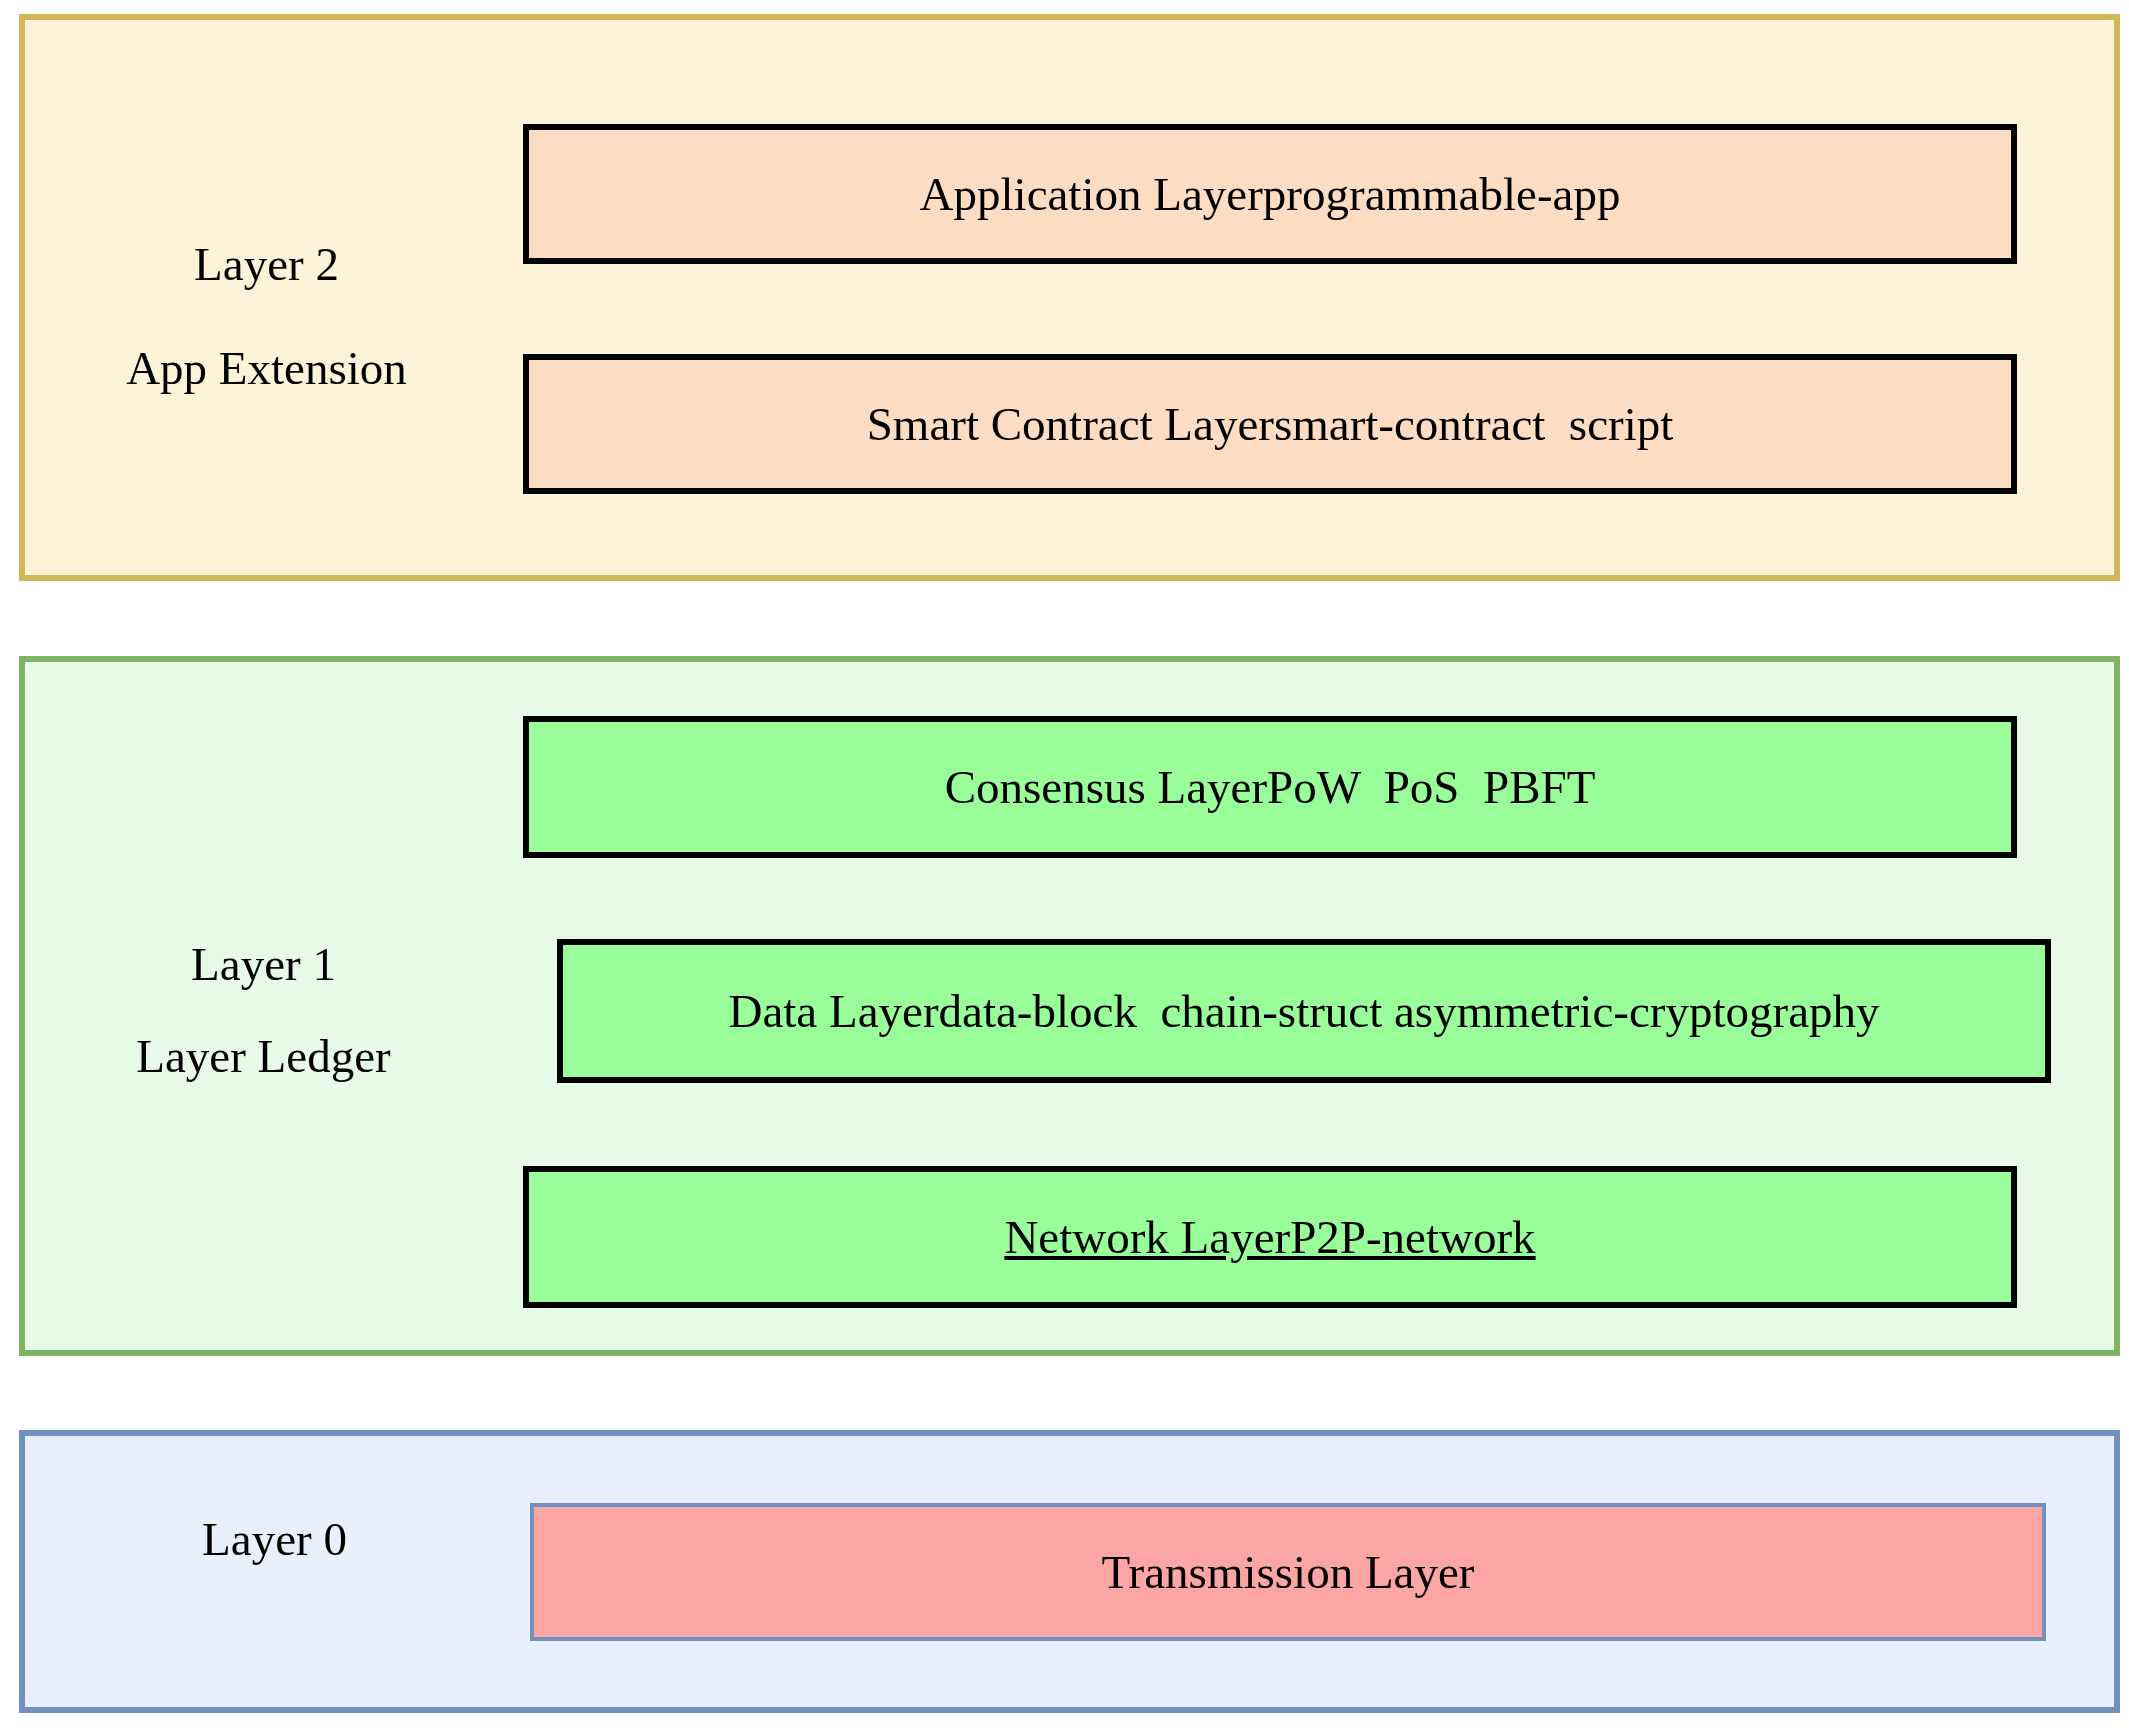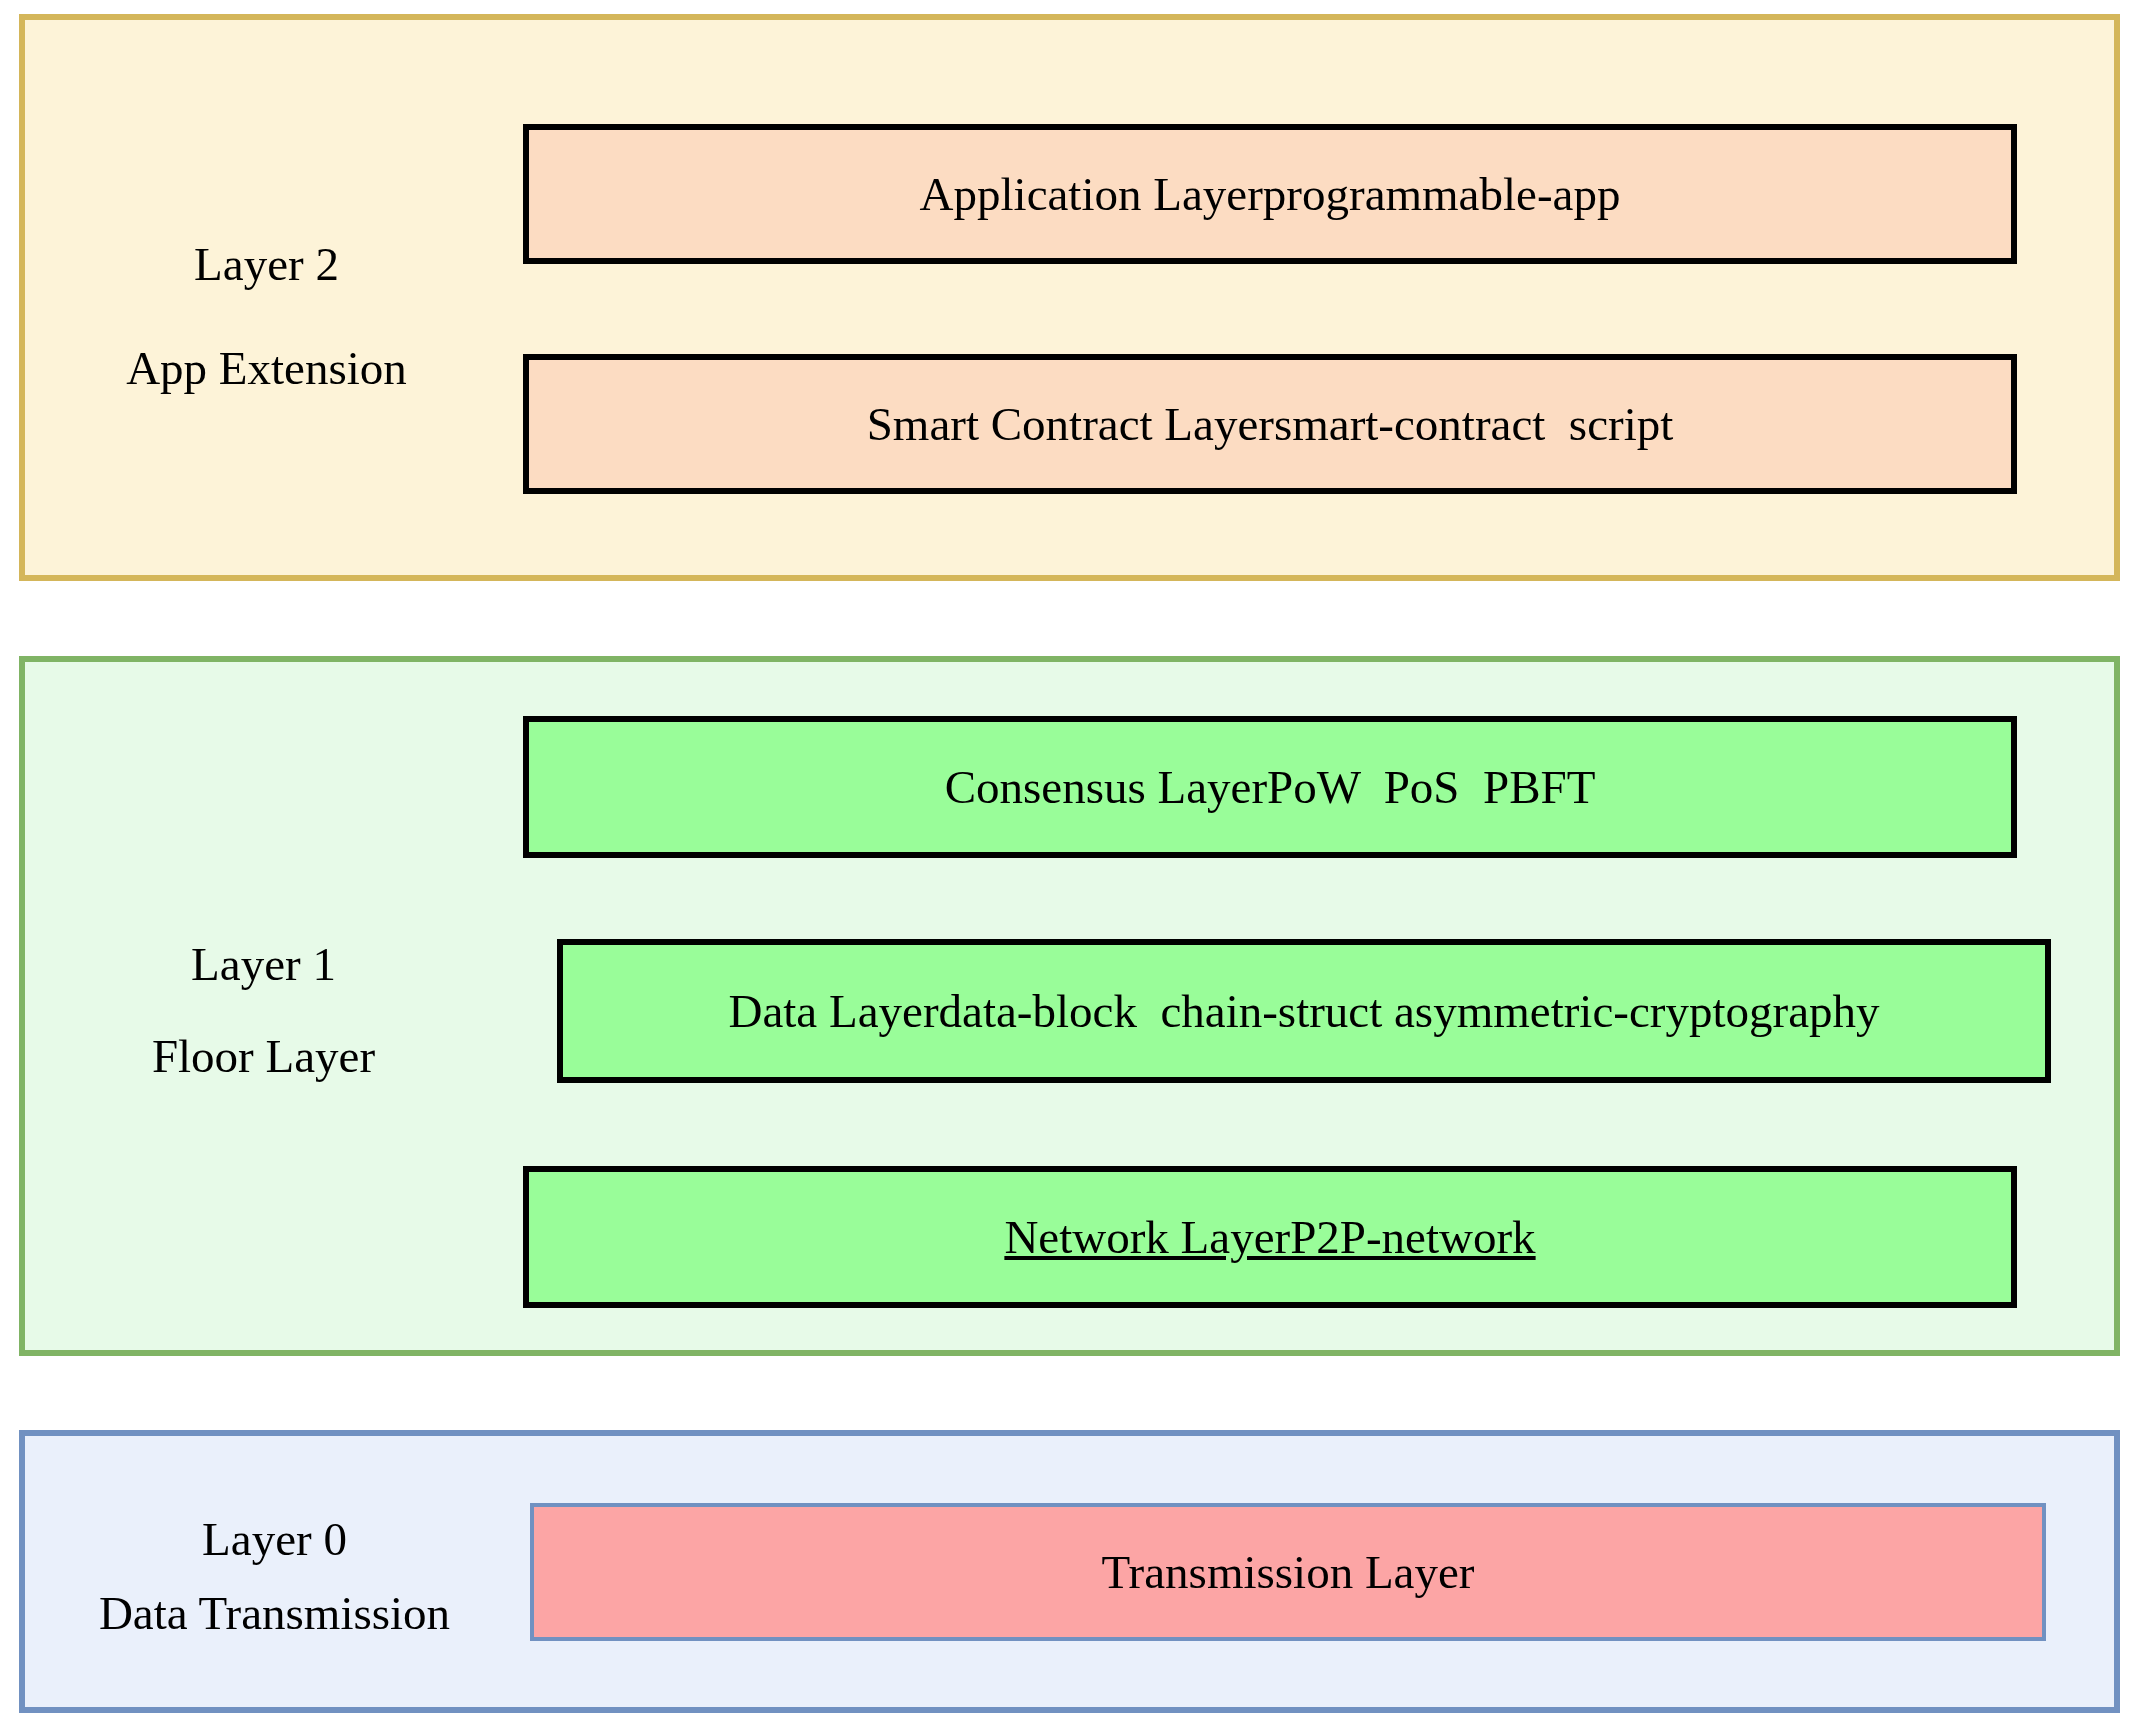--- a/index.html
+++ b/index.html
@@ -80,38 +80,37 @@
       <span class="box-label">Smart Contract Layersmart-contract  script</span>
     </div>
 
     <div class="inner-box l2-box-app" style="background-color: rgb(252, 220, 194); border-color: rgb(0, 0, 0);">
       <span class="box-label">Application Layerprogrammable-app</span>
     </div>
   </div>
 
   <div class="section section-layer1" style="background-color: rgb(231, 250, 232); border-color: rgb(128, 180, 101);">
     <div class="section-label-line l1-line1">Layer 1</div>
-    <div class="section-label-line l1-line2">Floor Layer</div>
+    <div class="section-label-line l1-line2">Layer Ledger</div>
 
     <div class="inner-box l1-box-consensus" style="background-color: rgb(153, 253, 153); border-color: rgb(0, 0, 0);">
       <span class="box-label">Consensus LayerPoW  PoS  PBFT</span>
     </div>
 
     <div class="inner-box l1-box-data" style="background-color: rgb(153, 253, 153); border-color: rgb(0, 0, 0);">
       <span class="box-label">Data Layerdata-block  chain-struct asymmetric-cryptography</span>
     </div>
 
     <div class="inner-box l1-box-network" style="background-color: rgb(153, 253, 153); border-color: rgb(0, 0, 0);">
       <span class="box-label">Network LayerP2P-network</span>
     </div>
   </div>
 
   <div class="section section-layer0" style="background-color: rgb(234, 240, 251); border-color: rgb(113, 145, 193);">
     <div class="section-label-line l0-line1">Layer 0</div>
-    <div class="section-label-line l0-line2">Data Transmission</div>
 
     <div class="inner-box l0-box-transmission" style="background-color: #fca5a5; border-color: rgb(113, 145, 193);">
       <span class="box-label">Transmission Layer</span>
     </div>
   </div>
 
 </div>
 
 
 </body></html>

